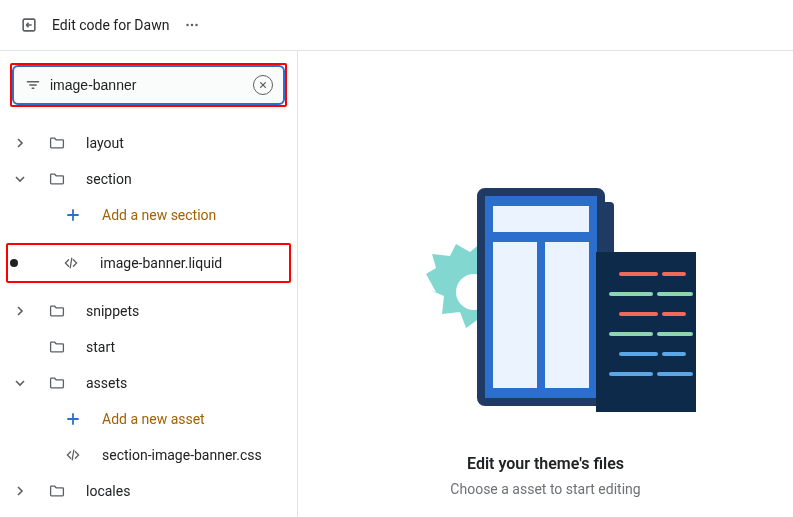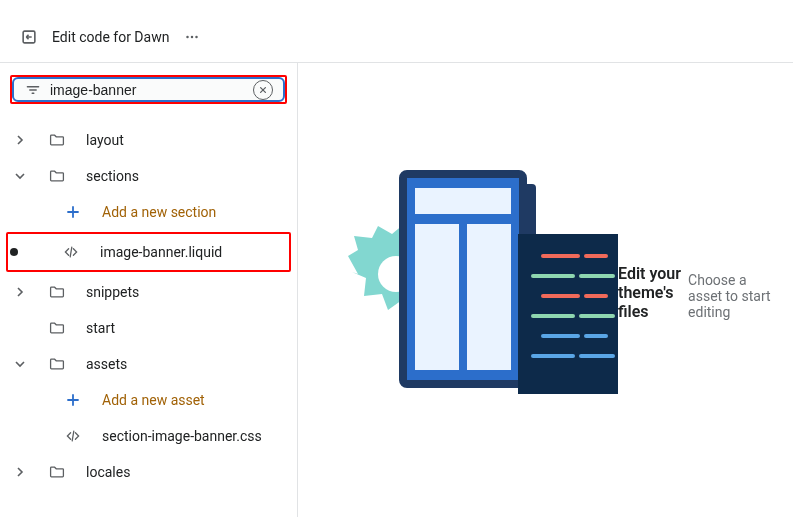--- a/index.html
+++ b/index.html
@@ -1,43 +1,43 @@
 <!DOCTYPE html>
 <html><head>
 <meta charset="utf-8">
 <style>
 * { box-sizing: border-box; margin: 0; padding: 0; }
 body { font-family: -apple-system, BlinkMacSystemFont, "Segoe UI", Roboto, sans-serif; font-size: 14px; color: #202223; background: #fff; width: 793px; height: 517px; overflow: hidden; }
 
-.header { height: 50px; display: flex; align-items: center; padding: 0 20px; gap: 14px; margin-top: 12px; }
+.header { height: 50px; display: flex; align-items: center; padding: 0 20px; gap: 14px; }
 .header-title { font-size: 14px; color: #202223; }
 
 .main { display: flex; height: calc(517px - 50px); border-top: 1px solid #e1e3e5; }
 
 .sidebar { width: 298px; background: #fff; border-right: 1px solid #e1e3e5; padding: 12px 10px; overflow-y: auto; }
 
 .search-wrap { position: relative; border: 2px solid red; border-radius: 2px; margin-bottom: 18px; }
-.search-inner { display: flex; align-items: center; border: 2px solid #2c6ecb; border-radius: 6px; background: #fafbfb; height: 25px; padding: 0 10px; gap: 8px; }
+.search-inner { display: flex; align-items: center; border: 2px solid #2c6ecb; border-radius: 6px; background: #fafbfb; height: 40px; padding: 0 10px; gap: 8px; }
 .search-input { flex: 1; border: none; outline: none; background: transparent; font-size: 14px; color: #202223; }
 .clear-btn { display: flex; align-items: center; justify-content: center; width: 20px; height: 20px; border: 1.5px solid #5c5f62; border-radius: 50%; cursor: pointer; }
 .clear-btn svg { width: 8px; height: 8px; }
 
 .tree-row { display: flex; align-items: center; height: 36px; padding: 0 2px; gap: 20px; cursor: pointer; border-radius: 4px; }
 .tree-row.indent1 { padding-left: 18px; }
 .chev { width: 16px; display: flex; align-items: center; justify-content: center; color: #5c5f62; }
 .chev-spacer { width: 16px; }
 .ico { width: 18px; height: 18px; display: flex; align-items: center; justify-content: center; color: #5c5f62; }
 .ico-link { color: #2c6ecb; }
 .label { font-size: 14px; color: #202223; }
 .label-link { color: #a16207; }
 
-.highlight-red { border: 2px solid red; border-radius: 2px; margin: 2px -4px; padding-right: 4px; }
+.highlight-red { border: 2px solid red; border-radius: 2px; margin: 10px -4px; padding-right: 4px; }
 .dot { width: 8px; height: 8px; background: #202223; border-radius: 50%; margin-left: -4px; margin-right: -4px; }
 
-.content { flex: 1; background: #fff; display: flex; flex-direction: row; align-items: center; justify-content: space-between; padding: 20px; }
+.content { flex: 1; background: #fff; display: flex; flex-direction: column; align-items: center; justify-content: flex-end; padding: 20px; }
 .illus { width: 300px; height: 260px; margin-bottom: 20px; position: relative; }
 .empty-title { font-size: 16px; font-weight: 600; margin-bottom: 8px; }
 .empty-sub { font-size: 14px; color: #6d7175; }
 
 .icon-btn { cursor: pointer; color: #5c5f62; display:flex; align-items:center; }
 </style>
 </head>
 <body>
 
 <div class="header">
@@ -95,21 +95,21 @@
       <span class="chev">
           <svg width="10" height="10" viewBox="0 0 10 10" fill="none" stroke="currentColor" stroke-width="1.6">
             <path d="M1 3l4 4 4-4"></path>
           </svg>
         </span>
       <span class="ico">
           <svg width="16" height="16" viewBox="0 0 20 20" fill="none" stroke="currentColor" stroke-width="1.6">
             <path d="M2 5a1 1 0 011-1h4l2 2h8a1 1 0 011 1v8a1 1 0 01-1 1H3a1 1 0 01-1-1V5z"></path>
           </svg>
         </span>
-      <span class="label">sections</span>
+      <span class="label">section</span>
     </div>
 
     <div class="tree-row indent1">
       <span class="chev-spacer"></span>
       <span class="ico ico-link">
           <svg width="14" height="14" viewBox="0 0 14 14" stroke="currentColor" stroke-width="1.8" stroke-linecap="round">
             <path d="M7 2v10M2 7h10"></path>
           </svg>
         </span>
       <span class="label label-link">Add a new section</span>

